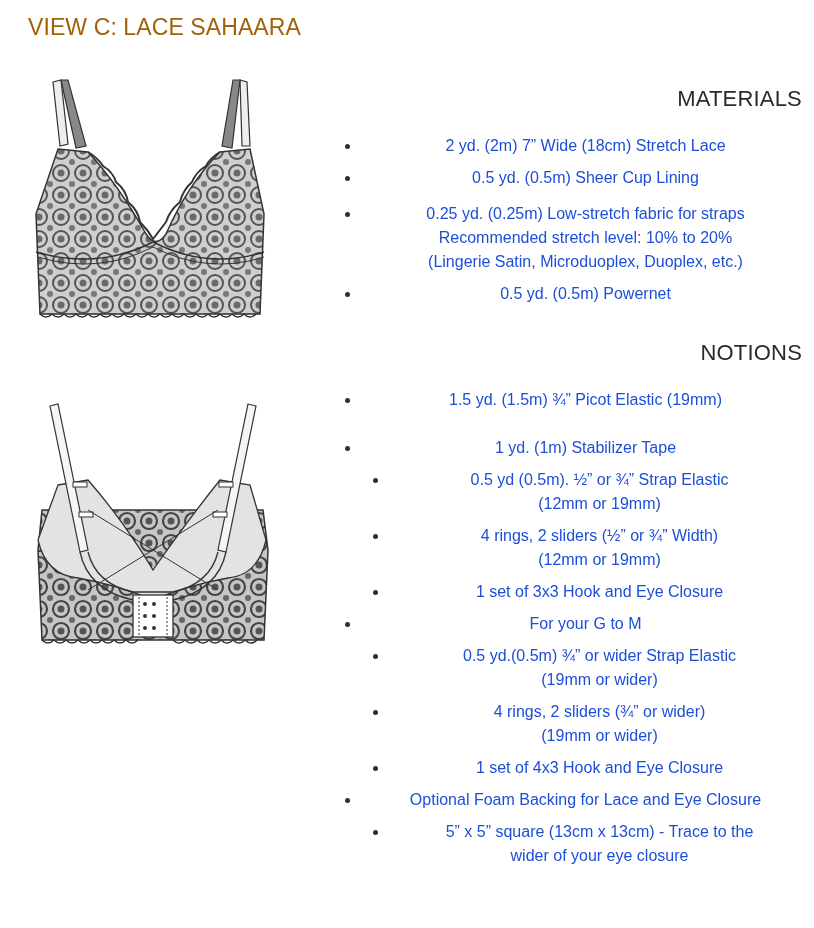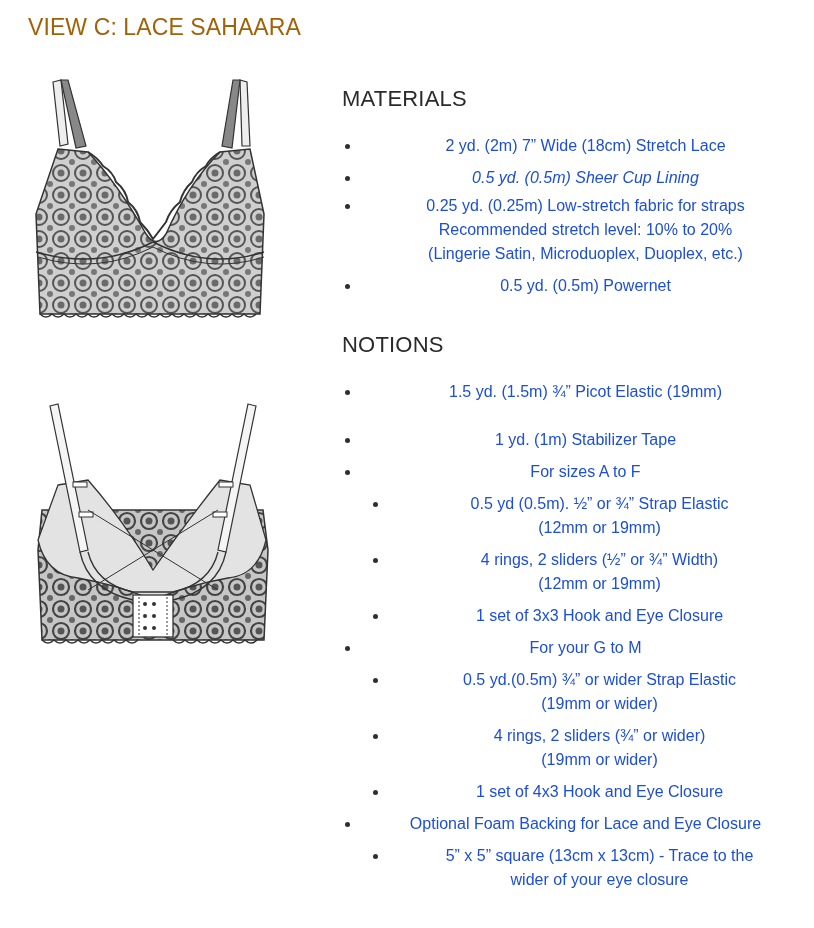--- a/index.html
+++ b/index.html
@@ -13,21 +13,21 @@
     font-size: 23px; font-weight: normal; color: #a16207; letter-spacing: 0.1px;
     margin: 0;
   }
   .illus { position: absolute; }
   .illus.front { left: 28px; top: 74px; width: 250px; height: 248px; }
   .illus.back { left: 28px; top: 400px; width: 250px; height: 248px; }
 
   .col { position: absolute; left: 342px; top: 84px; width: 460px; }
   .section-title {
     font-size: 22px; font-weight: normal; color: #2a2a2a; margin: 0;
-    letter-spacing: 0.2px; height: 30px; line-height: 30px;
+    letter-spacing: 0.2px; height: 30px; line-height: 30px; text-align: right;
   }
   ul { list-style: none; margin: 0; padding: 0; }
   li { position: relative; font-size: 16px; line-height: 24px; color: #1d4ed8; text-align: center; }
   .bullet {
     position: absolute; width: 5px; height: 5px; border-radius: 50%;
     background: #2f2f2f; top: 10px;
   }
   .lvl1 { padding-left: 27px; }
   .lvl1 > .bullet { left: 3px; }
   .lvl2 { padding-left: 55px; }
@@ -112,21 +112,21 @@
   <path d="M14,240 q6,6 12,0 q6,6 12,0 q6,6 12,0 q6,6 12,0 q6,6 12,0 q6,6 12,0 q6,6 12,0 q6,6 12,0 M145,240 q6,6 12,0 q6,6 12,0 q6,6 12,0 q6,6 12,0 q6,6 12,0 q6,6 12,0 q6,6 12,0" fill="none" stroke="#333" stroke-width="1.5"></path>
 </svg>
 
 <div class="col">
   <h2 class="section-title">MATERIALS</h2>
   <ul style="margin-top:20px;">
     <li class="lvl1" style="margin-bottom:8px;">
       <span class="bullet"></span>
       <span class="line">2 yd. (2m) 7” Wide (18cm) Stretch Lace</span>
     </li>
-    <li class="lvl1" style="margin-bottom:4px;font-style:italic;">
+    <li class="lvl1" style="margin-bottom:12px;">
       <span class="bullet"></span>
       <span class="line">0.5 yd. (0.5m) Sheer Cup Lining</span>
     </li>
     <li class="lvl1" style="margin-bottom:8px;">
       <span class="bullet"></span>
       <span class="line">0.25 yd. (0.25m) Low-stretch fabric for straps</span>
       <span class="line">Recommended stretch level: 10% to 20%</span>
       <span class="line">(Lingerie Satin, Microduoplex, Duoplex, etc.)</span>
     </li>
     <li class="lvl1">
@@ -137,24 +137,20 @@
 
   <h2 class="section-title" style="margin-top:32px;">NOTIONS</h2>
   <ul style="margin-top:20px;">
     <li class="lvl1" style="margin-bottom:8px;">
       <span class="bullet"></span>
       <span class="line">1.5 yd. (1.5m) ¾” Picot Elastic (19mm)</span>
     </li>
     <li class="lvl1" style="margin-bottom:8px;margin-top:24px;">
       <span class="bullet"></span>
       <span class="line">1 yd. (1m) Stabilizer Tape</span>
-    </li>
-    <li class="lvl1" style="margin-bottom:8px;">
-      <span class="bullet"></span>
-      <span class="line">For sizes A to F</span>
     </li>
     <li class="lvl2" style="margin-bottom:8px;">
       <span class="bullet"></span>
       <span class="line">0.5 yd (0.5m). ½” or ¾” Strap Elastic</span>
       <span class="line">(12mm or 19mm)</span>
     </li>
     <li class="lvl2" style="margin-bottom:8px;">
       <span class="bullet"></span>
       <span class="line">4 rings, 2 sliders (½” or ¾” Width)</span>
       <span class="line">(12mm or 19mm)</span>

